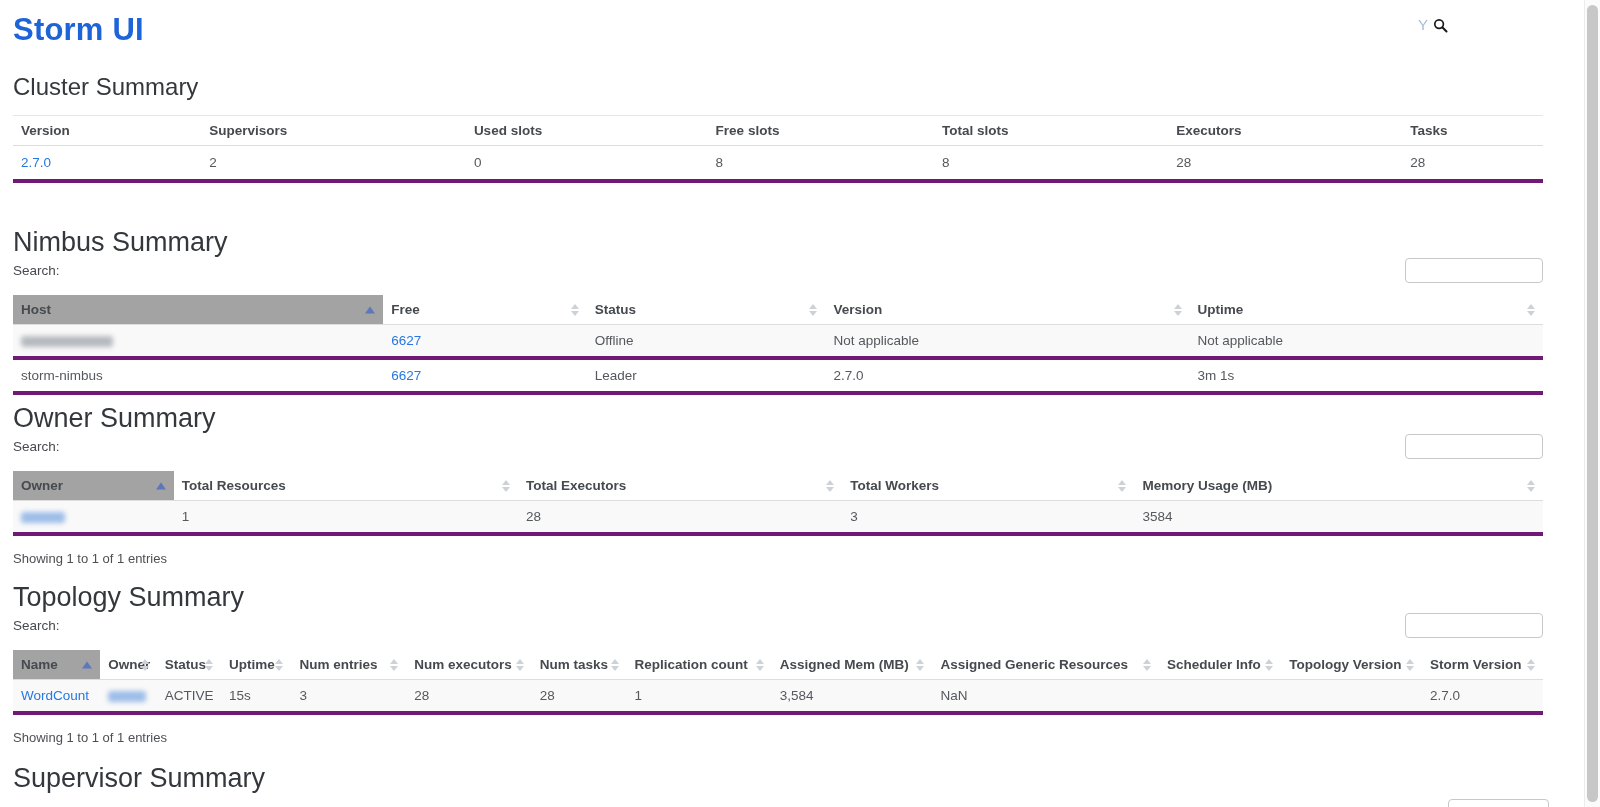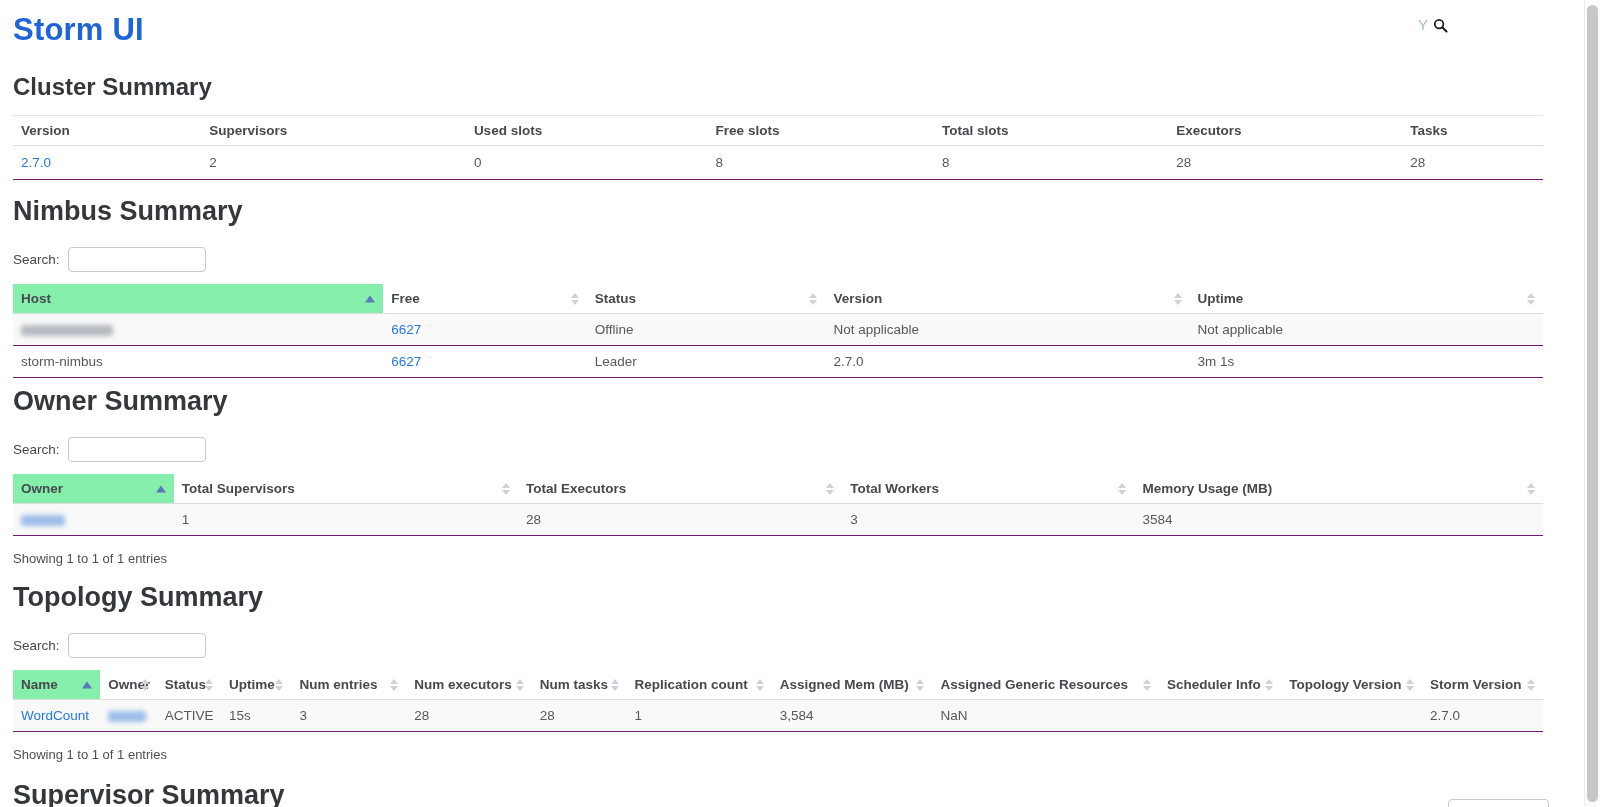--- a/index.html
+++ b/index.html
@@ -18,25 +18,25 @@
   h1.page-title {
     margin: 12px 0 0 0;
     font-size: 31px;
     font-weight: 700;
     color: #1d64d8;
     letter-spacing: 0.2px;
   }
   h2.section-heading {
     margin: 0;
     font-size: 27px;
-    font-weight: 700;
+    font-weight: 400;
     color: #34383d;
   }
   h2.h2-cluster { font-size: 24px; margin-top: 25px; }
-  h2.h2-nimbus { margin-top: 16px; }
+  h2.h2-nimbus { margin-top: 44px; }
   h2.h2-owner { margin-top: 8px; }
   h2.h2-topology { margin-top: 16px; }
   h2.h2-supervisor { margin-top: 18px; }
 
   
   .topbar-icons {
     position: absolute;
     top: 5px; right: 152px;
     display: flex; align-items: center; gap: 5px;
     z-index: 5;
@@ -60,29 +60,29 @@
     color: #46494e;
     padding: 7px 24px 7px 8px;
     border-bottom: 1px solid #dddddd;
     white-space: nowrap;
     overflow: hidden;
   }
   td {
     font-size: 13.5px;
     color: #55585d;
     padding: 8px 8px;
-    border-bottom: 1px solid #701a75;
+    border-bottom: 4px solid #701a75;
     white-space: nowrap;
     overflow: hidden;
   }
   .cluster-table th { border-top: 1px solid #e6e6e6; padding-right: 8px; }
   .cluster-table td { padding: 9px 8px; }
   tr.striped td { background: #f9f9f9; }
   a.link { color: #2677e0; text-decoration: none; }
-  th.sorted { background: #86efac; }
+  th.sorted { background: #a3a3a3; }
 
   
   .sort-both {
     position: absolute; right: 8px; top: 50%;
     transform: translateY(-50%);
     display: inline-flex; flex-direction: column; gap: 2px;
   }
   .sort-both i { display:block; width: 0; height: 0; border-left: 4px solid transparent; border-right: 4px solid transparent; }
   .sort-both .up   { border-bottom: 5px solid #cdd2d8; }
   .sort-both .down { border-top: 5px solid #cdd2d8; }
@@ -90,23 +90,23 @@
     position: absolute; right: 8px; top: 50%;
     transform: translateY(-50%);
     width: 0; height: 0;
     border-left: 5px solid transparent;
     border-right: 5px solid transparent;
     border-bottom: 7px solid #5d77bb;
   }
 
   
   .search-row {
-    display: flex; justify-content: flex-start; align-items: center;
+    display: flex; justify-content: space-between; align-items: center;
     gap: 8px;
-    margin: 20px 0 12px 0;
+    margin: 0 0 12px 0;
   }
   .search-row label { font-size: 13.5px; color: #46494e; }
   .search-input {
     width: 124px; height: 23px;
     border: 1px solid #c8c8c8;
     border-radius: 4px;
     outline: none;
     padding: 0 6px;
     font-size: 13px;
     color: #333;
@@ -290,21 +290,21 @@
         <col style="width:21.2%">
       <col style="width:19.1%">
         <col style="width:26.7%">
     </colgroup>
     <thead>
       <tr>
         <th class="sorted">
           <span>Owner</span><span class="sort-asc"></span>
         </th>
         <th>
-          <span>Total Supervisors</span><span class="sort-both">
+          <span>Total Resources</span><span class="sort-both">
               <i class="up"></i>
               <i class="down"></i>
             </span>
         </th>
         <th>
           <span>Total Executors</span><span class="sort-both">
               <i class="up"></i>
               <i class="down"></i>
             </span>
         </th>

